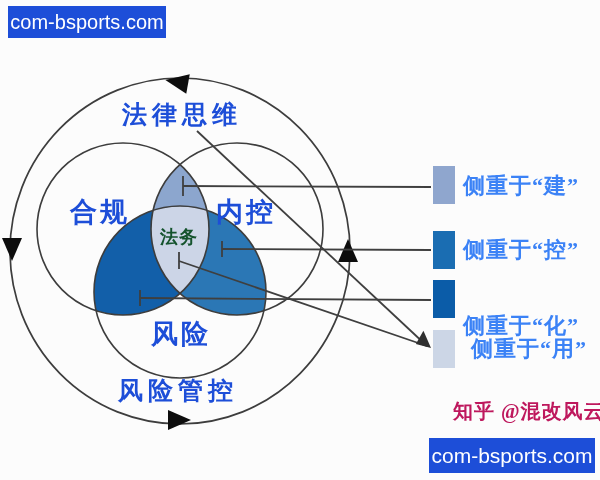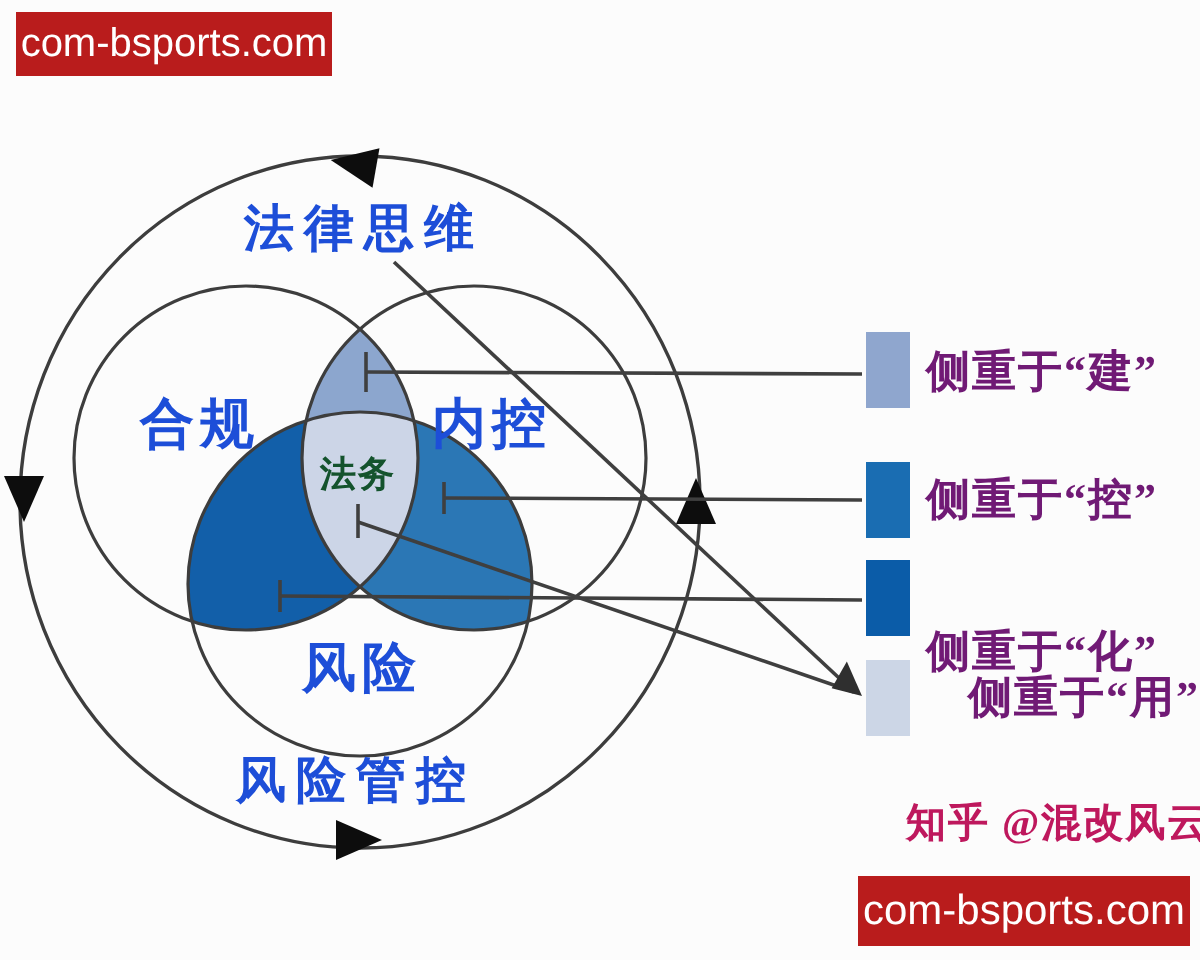--- a/index.html
+++ b/index.html
@@ -5,25 +5,25 @@
   html,body{margin:0;padding:0;}
   body{width:600px;height:480px;background:#f4f4f4;}
   .canvas{position:relative;width:600px;height:480px;background:#fcfcfc;overflow:hidden;
           font-family:"Liberation Serif","DejaVu Serif",serif;}
   svg{position:absolute;left:0;top:0;}
   .lbl{position:absolute;transform:translate(-50%,-50%);color:#1d4ed8;white-space:nowrap;
        font-weight:600;}
   .lbl-ring{font-size:25px;letter-spacing:5px;}
   .lbl-circle{font-size:27px;letter-spacing:3px;}
   .lbl-center{font-size:18px;letter-spacing:1px;color:#14532d;font-weight:700;font-family:Liberation Serif, serif;}
-  .legend-label{position:absolute;transform:translate(0,-50%);font-size:22px;color:#701a75;
+  .legend-label{position:absolute;transform:translate(0,-50%);font-size:22px;color:#3b82f6;
                 letter-spacing:1px;font-weight:600;white-space:nowrap;}
   .credit{position:absolute;color:#be185d;font-size:20px;letter-spacing:1px;font-weight:700;
           white-space:nowrap;}
-  .wm-box{position:absolute;background:#b91c1c;color:#ffffff;display:flex;align-items:center;
+  .wm-box{position:absolute;background:#1d4ed8;color:#ffffff;display:flex;align-items:center;
           justify-content:center;font-family:"Liberation Sans","DejaVu Sans",sans-serif;
           font-size:20px;white-space:nowrap;}
 </style>
 </head>
 <body>
 
 <div class="canvas">
 
   <svg width="600" height="480" viewBox="0 0 600 480">
     <defs>
@@ -89,21 +89,21 @@
   <div class="lbl lbl-ring" style="left:182px;top:114px;">法律思维</div>
   <div class="lbl lbl-circle" style="left:100px;top:212px;">合规</div>
   <div class="lbl lbl-circle" style="left:246px;top:212px;">内控</div>
   <div class="lbl lbl-center" style="left:179px;top:237px;">法务</div>
   <div class="lbl lbl-circle" style="left:181px;top:334px;">风险</div>
   <div class="lbl lbl-ring" style="left:178px;top:390px;">风险管控</div>
 
   <div class="legend-label" style="left:463px;top:186px;">侧重于“建”</div>
   <div class="legend-label" style="left:463px;top:250px;">侧重于“控”</div>
   <div class="legend-label" style="left:463px;top:299px;margin-top:27px;">侧重于“化”</div>
-  <div class="legend-label" style="left:471px;top:349px;margin-left:13px;">侧重于“用”</div>
+  <div class="legend-label" style="left:471px;top:349px;">侧重于“用”</div>
 
   <div class="credit" style="left:453px;top:398px;">知乎 @混改风云</div>
 
   <div class="wm-box" style="left:8px;top:6px;width:158px;height:32px;">
     <span>com-bsports.com</span>
   </div>
   <div class="wm-box" style="left:429px;top:438px;width:166px;height:35px;font-size:21px;">
     <span>com-bsports.com</span>
   </div>
 

